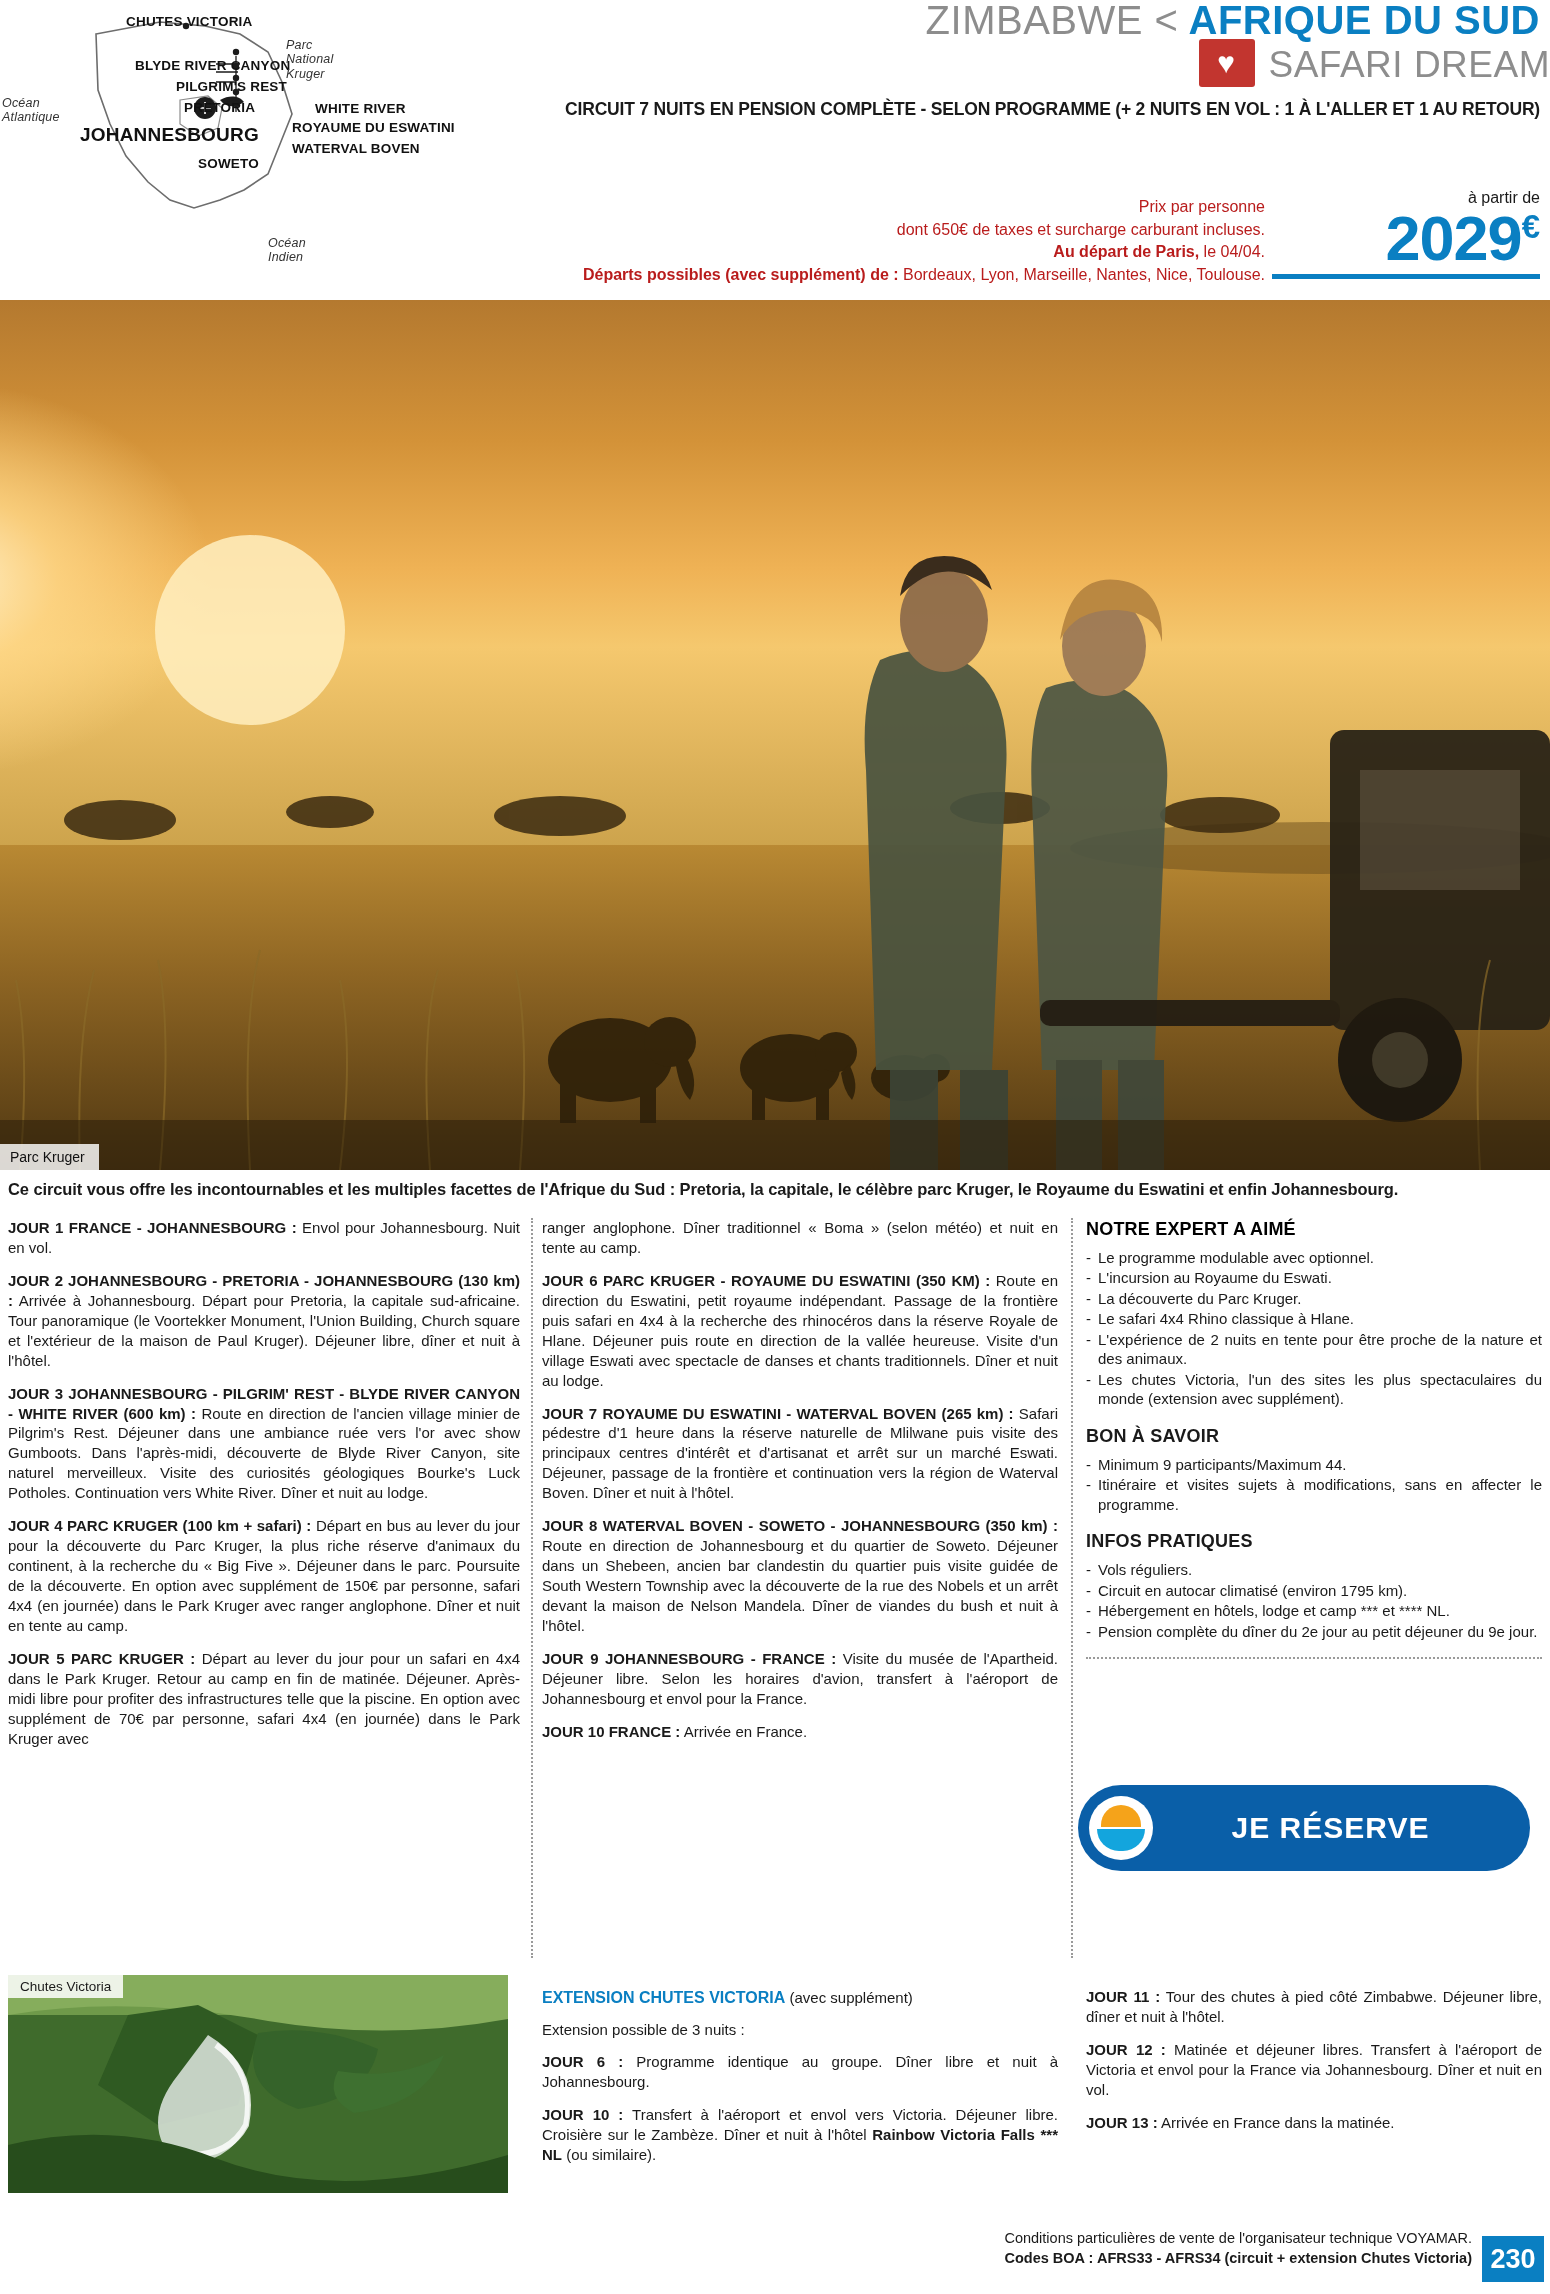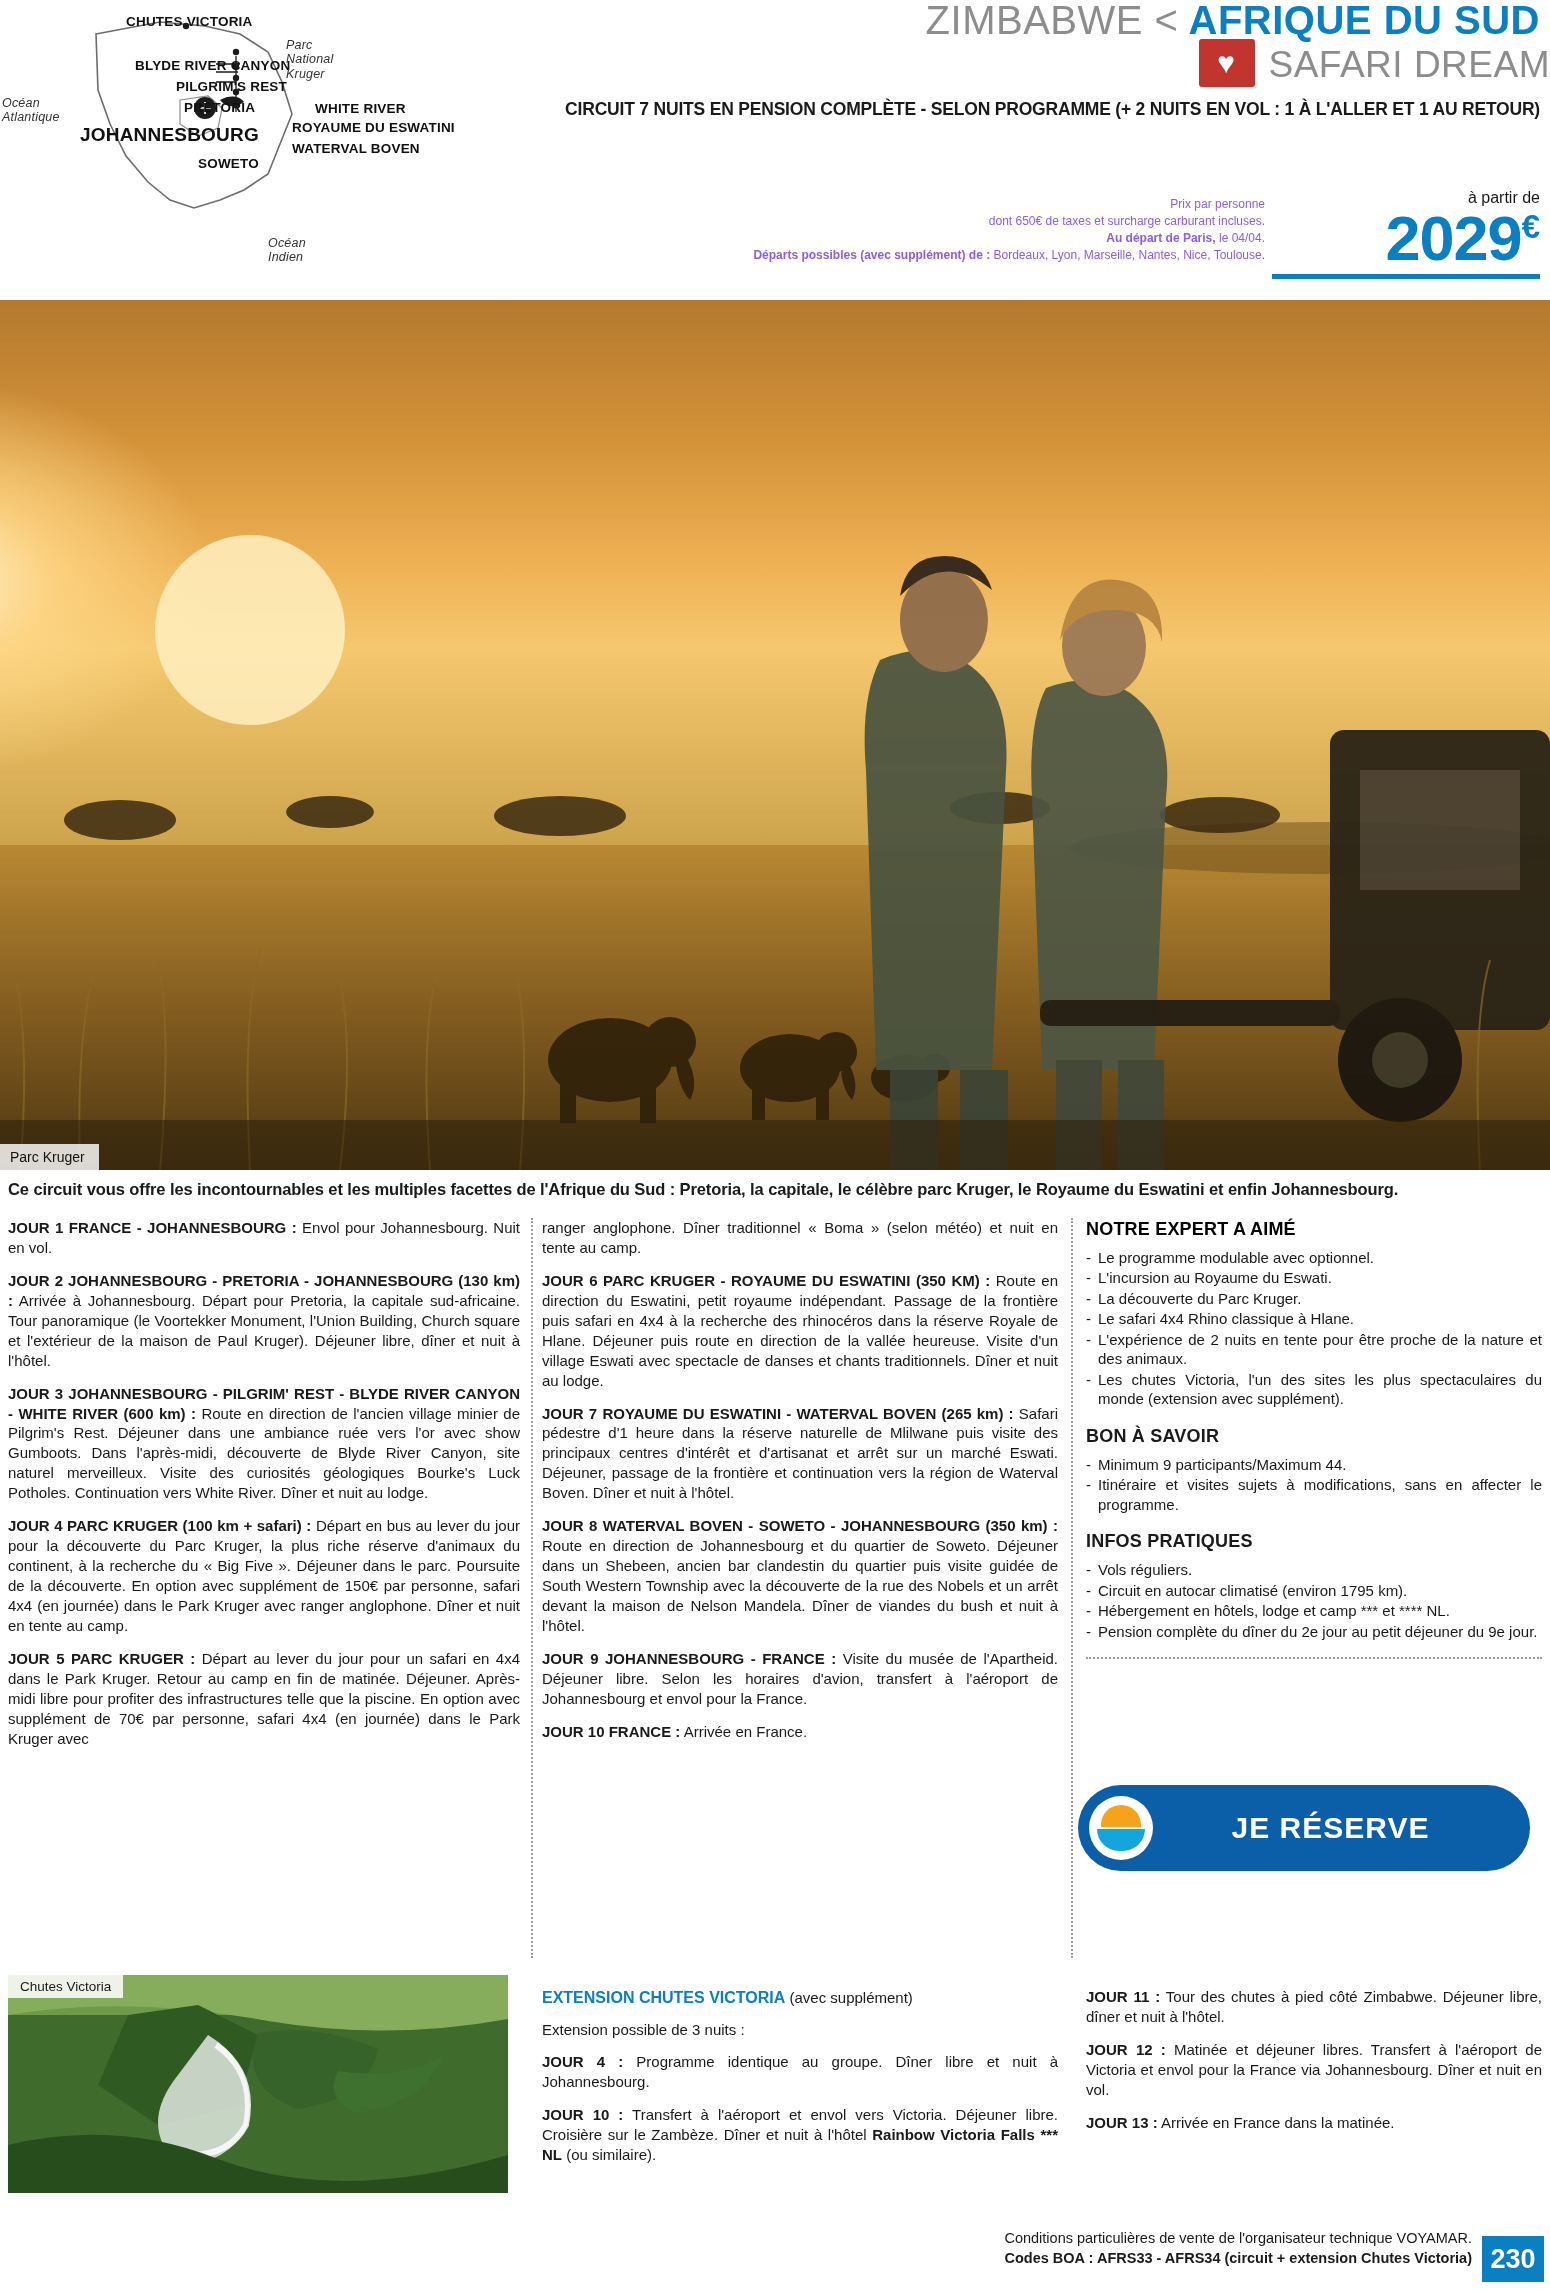--- a/index.html
+++ b/index.html
@@ -38,21 +38,21 @@
   .heart-badge:after {
     content:"\2665"; position:absolute; left:0; right:0; top:2px;
     color:#fff; font-size:30px; text-align:center; line-height:44px;
   }
   .t-sub {
     text-align:right; padding-right:10px; margin-top:12px;
     font-size:17.5px; font-weight:bold; color:#1a1a1a; letter-spacing:-.2px;
   }
 
   .price-row { position:absolute; left:560px; top:190px; right:10px; height:108px; }
-  .price-text { position:absolute; right:275px; top:6px; text-align:right; font-size:12px; line-height:1.42; color:#8b5cf6; }
+  .price-text { position:absolute; right:275px; top:6px; text-align:right; font-size:16px; line-height:1.42; color:#b91c1c; }
   .price-text b { font-weight:bold; }
   .price-box {
     position:absolute; right:0; top:0; width:268px; height:96px;
     text-align:right; color:#0a7fc2;
   }
   .apd { font-size:16px; color:#1a1a1a; line-height:1; margin-bottom:2px; }
   .price-val { font-size:63px; font-weight:bold; line-height:.98; letter-spacing:-1px; }
   .price-eur { font-size:33px; font-weight:bold; vertical-align:22px; }
   .price-underline { height:5px; background:#0a7fc2; width:268px; margin-top:4px; }
 
@@ -352,21 +352,21 @@
         <path d="M330 96 q60 10 106 -16 q-20 50 -90 58 q-30 -16 -16 -42 z" fill="#3e7030"></path>
       </svg>
       <div class="ext-cap">Chutes Victoria</div>
     </div>
 
     <div class="ext-c2">
       <p style="margin-bottom:6px;">
         <span class="ext-title">EXTENSION CHUTES VICTORIA</span><span> (avec supplément)</span>
       </p>
       <p style="margin-bottom:12px;">Extension possible de 3 nuits :</p>
-      <p><b>JOUR 4 :</b><span> Programme identique au groupe. Dîner libre et nuit à Johannesbourg.</span></p>
+      <p><b>JOUR 6 :</b><span> Programme identique au groupe. Dîner libre et nuit à Johannesbourg.</span></p>
       <p><b>JOUR 10 :</b><span> Transfert à l'aéroport et envol vers Victoria. Déjeuner libre. Croisière sur le Zambèze. Dîner et nuit à l'hôtel </span><b>Rainbow Victoria Falls *** NL</b><span> (ou similaire).</span></p>
     </div>
 
     <div class="ext-c3">
       <p><b>JOUR 11 :</b><span> Tour des chutes à pied côté Zimbabwe. Déjeuner libre, dîner et nuit à l'hôtel.</span></p>
       <p><b>JOUR 12 :</b><span> Matinée et déjeuner libres. Transfert à l'aéroport de Victoria et envol pour la France via Johannesbourg. Dîner et nuit en vol.</span></p>
       <p><b>JOUR 13 :</b><span> Arrivée en France dans la matinée.</span></p>
     </div>
   </div>
 

